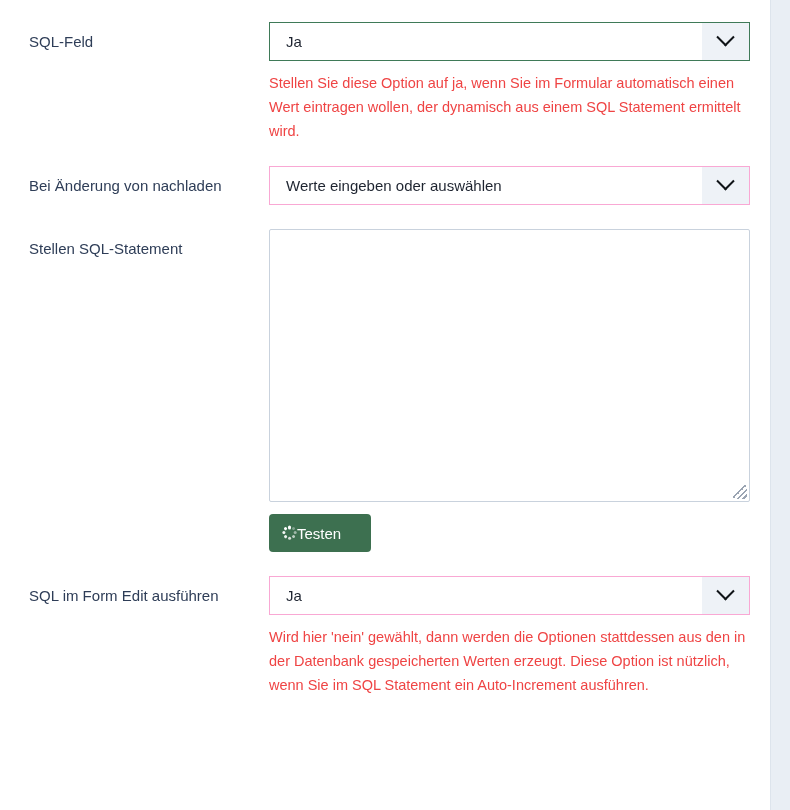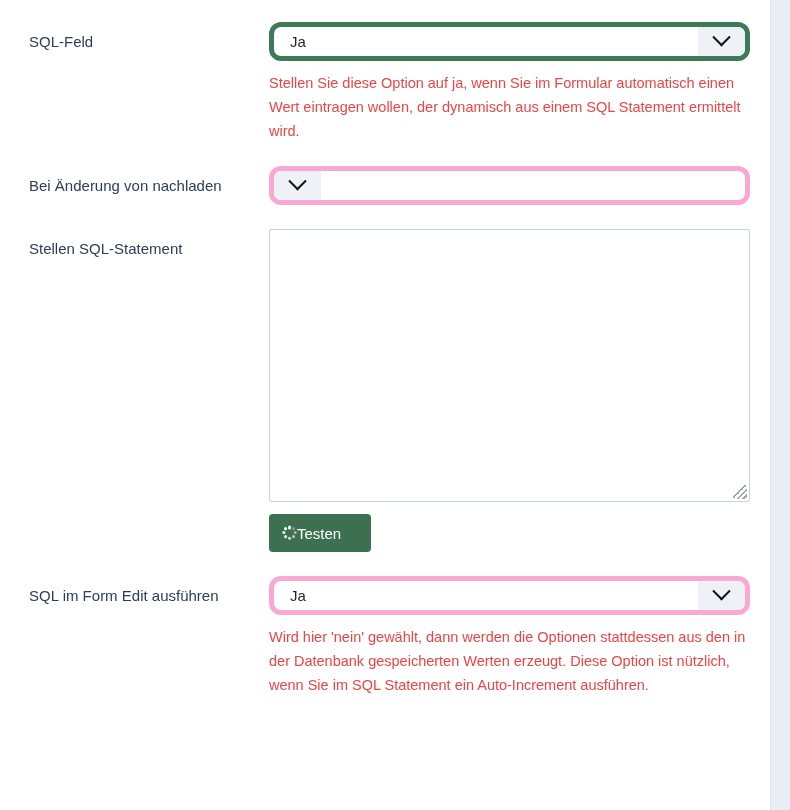--- a/index.html
+++ b/index.html
@@ -64,22 +64,22 @@
     flex: 1 1 auto;
     padding-right: 20px;
   }
 
   
   .select-wrap {
     position: relative;
     width: 481px;
     height: 39px;
     background: #ffffff;
-    border: 5px solid #f9a8d4;
-    border-radius: 12px;
+    border: 1px solid #f9a8d4;
+    border-radius: 0;
     display: flex;
     align-items: stretch;
     overflow: hidden;
   }
   .select-wrap.is-focused {
     border-color: #3f7a58;
   }
   .select-value {
     flex: 1 1 auto;
     display: flex;
@@ -224,20 +224,21 @@
       <div class="help-text">Stellen Sie diese Option auf ja, wenn Sie im Formular automatisch einen Wert eintragen wollen, der dynamisch aus einem SQL Statement ermittelt wird.</div>
     </div>
   </div>
 
   <div class="form-row" id="row-nachladen">
     <div class="row-label-cell">
       <div class="row-label">Bei Änderung von nachladen</div>
     </div>
     <div class="row-control-cell">
       <div class="select-wrap">
+        <div class="select-value">Werte eingeben oder auswählen</div>
         <div class="select-arrow-btn">
           <span class="chev"></span>
         </div>
       </div>
     </div>
   </div>
 
   <div class="form-row" id="row-sql-statement">
     <div class="row-label-cell">
       <div class="row-label">Stellen SQL-Statement</div>

